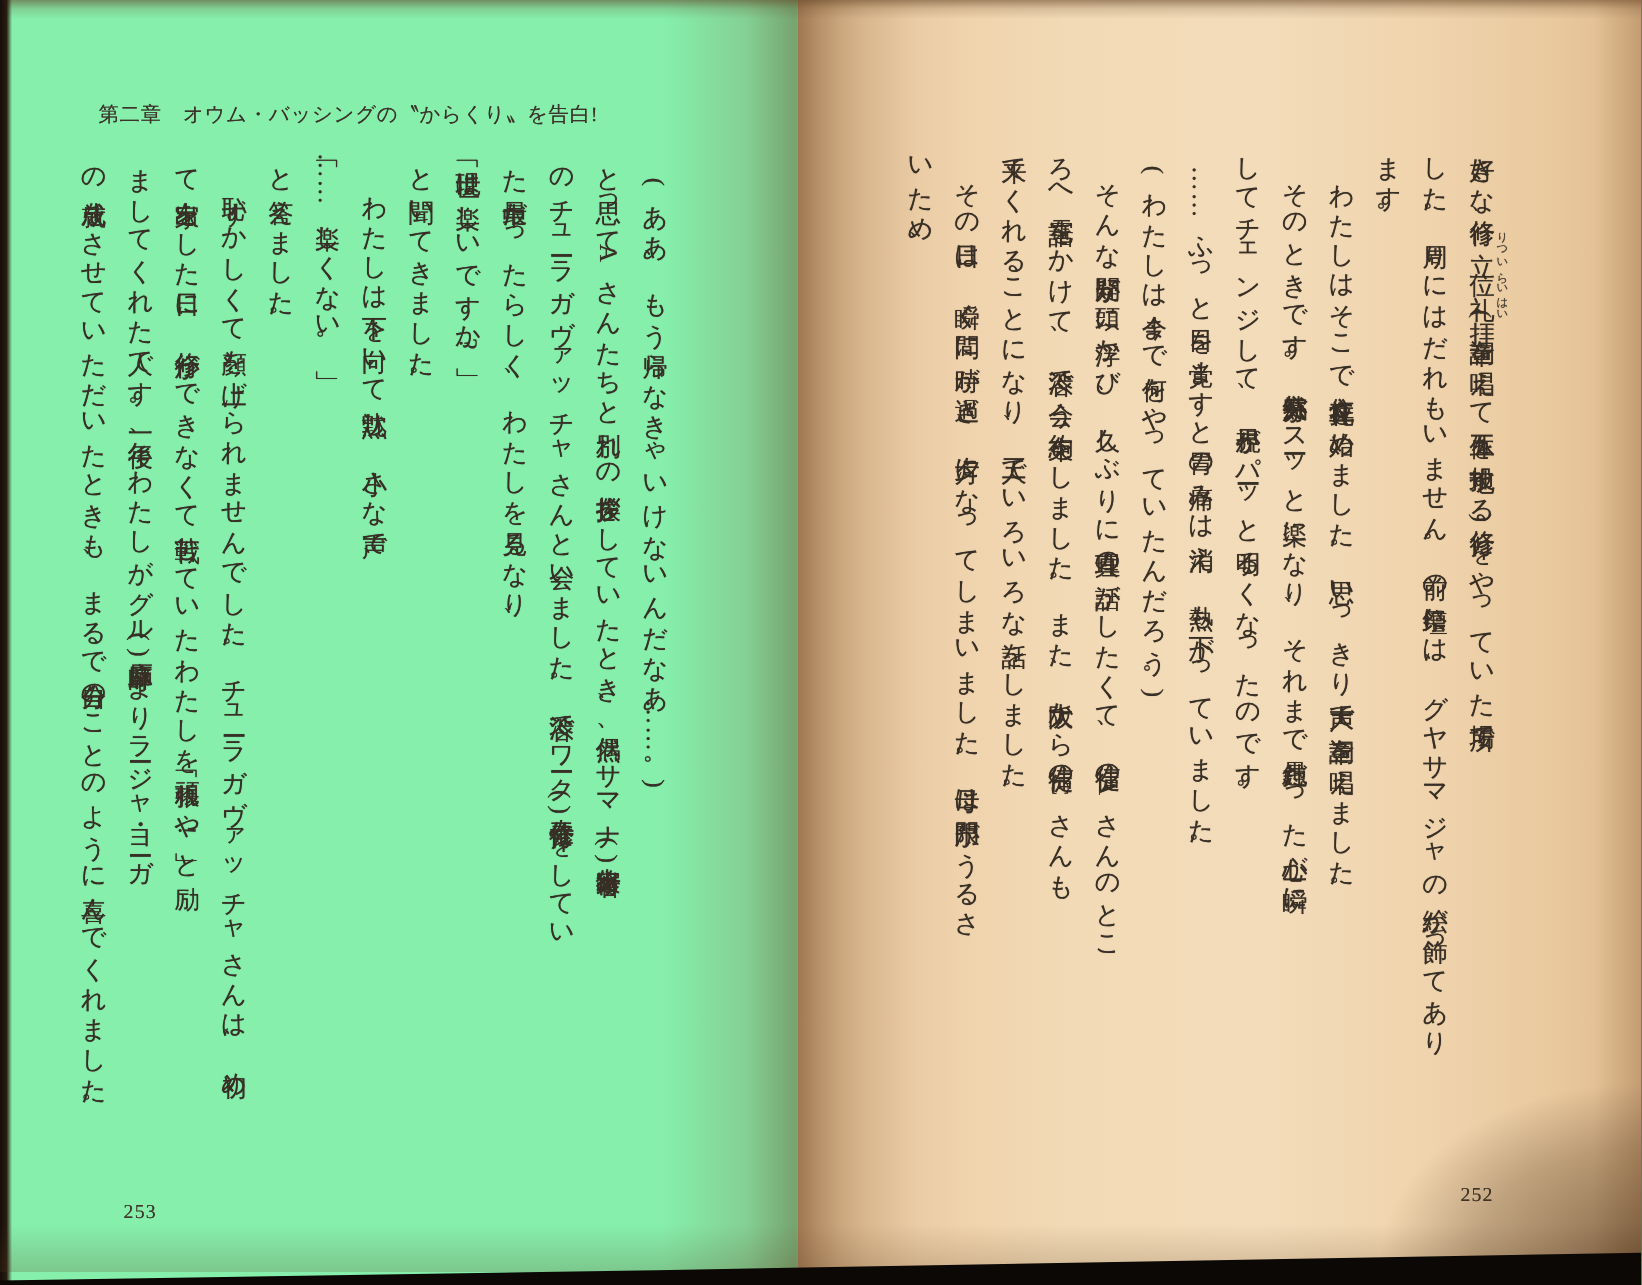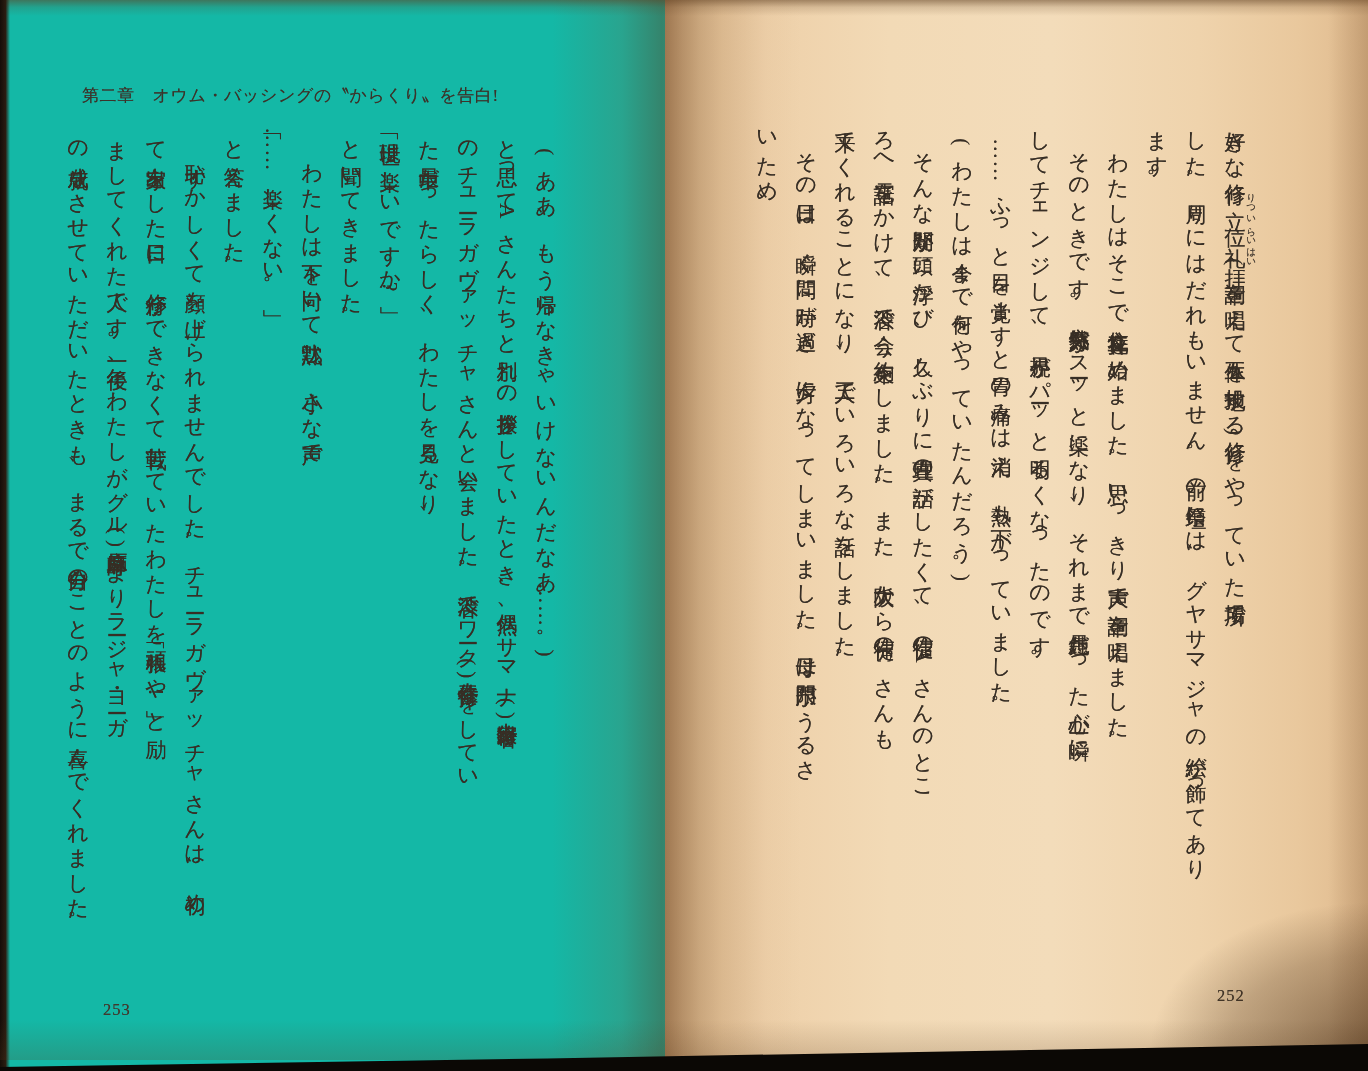--- a/index.html
+++ b/index.html
@@ -1,18 +1,18 @@
 <!DOCTYPE html>
 <html><head>
 <meta charset="utf-8">
 <style>
   html,body { margin:0; padding:0; background:#14100b; }
   .photo {
     position:relative; width:1368px; height:1071px; overflow:hidden;
-    background:#14b8a6;
+    background:#86efac;
     font-family:"Liberation Serif","DejaVu Serif",serif;
   }
   
   .page-left {
     position:absolute; left:0; top:0; width:665px; height:1071px;
     background:linear-gradient(90deg,
       #b68a5e 0%, #d9b astronomical 0%, 
       #c49a6e 1%, #e3c39a 4%, #eeda bb 0%,
       #eedabb 12%, #f2e2c4 38%, #f1e0c0 60%, #ecd4ae 82%, #e3c49c 94%, #d6b astronomical 0%, #d2a97e 100%);
   }

